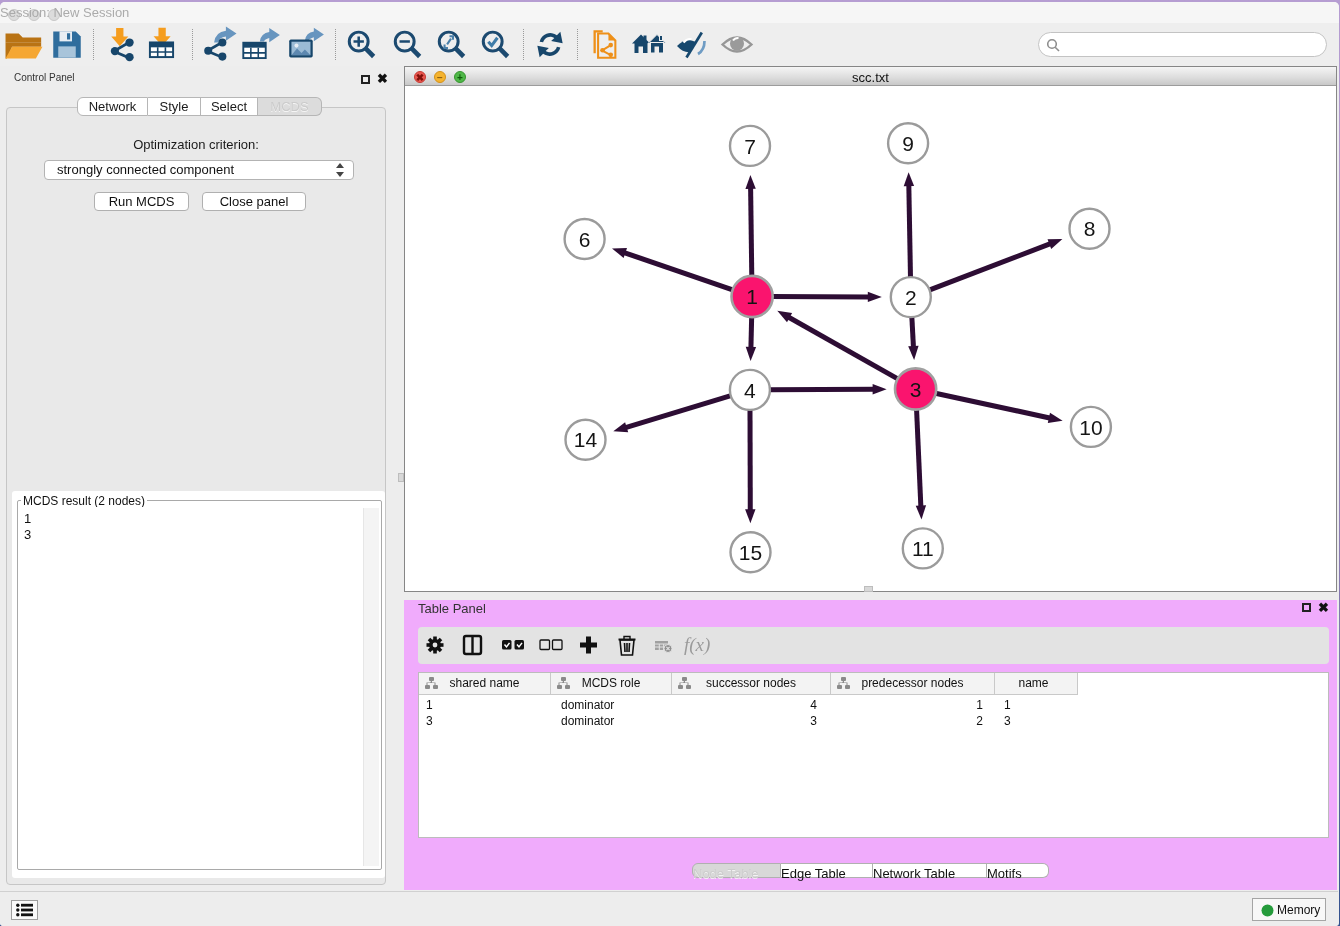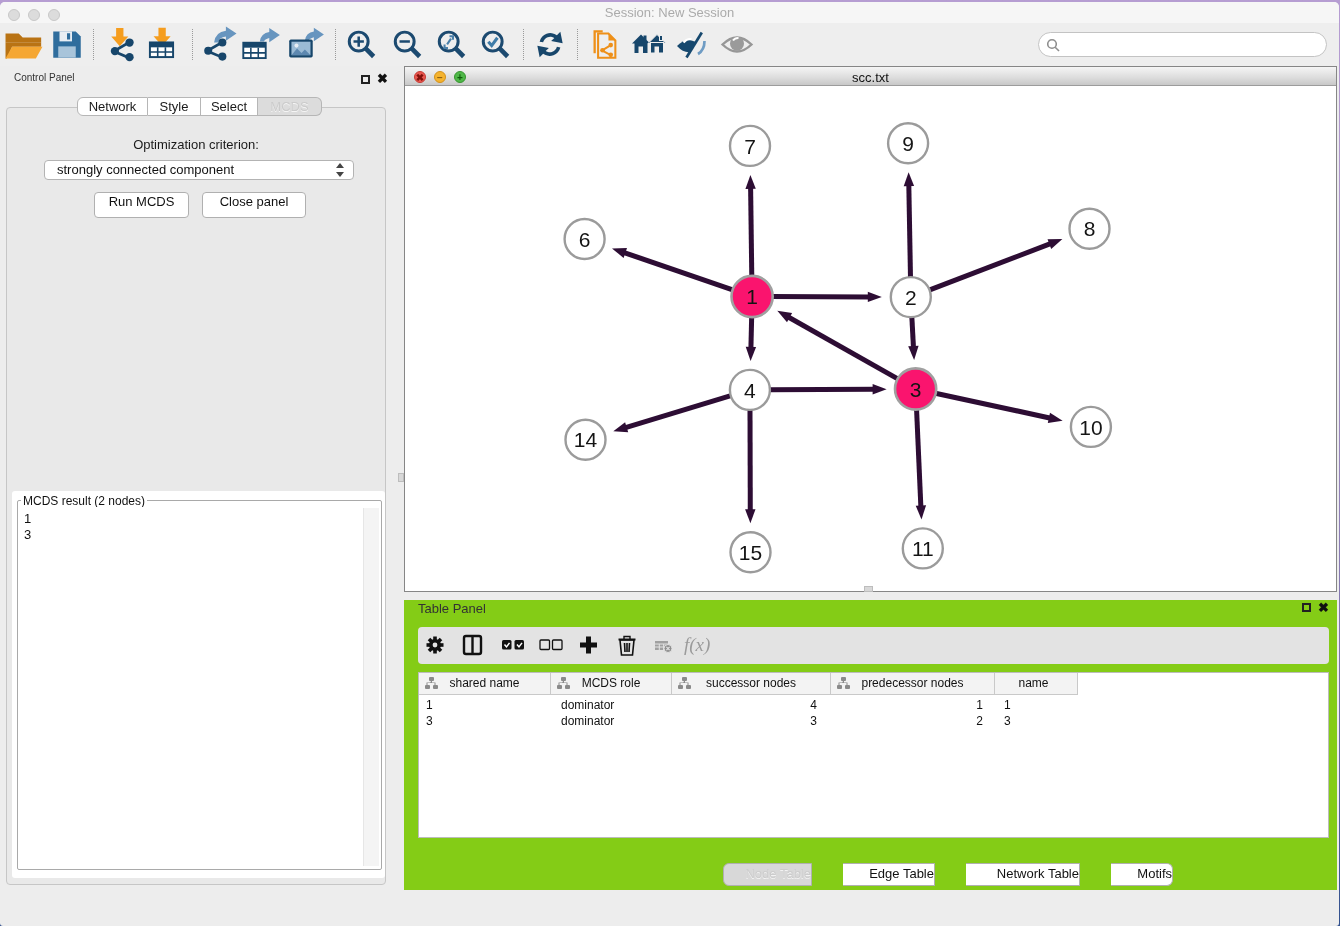--- a/index.html
+++ b/index.html
@@ -2,62 +2,62 @@
 <html><head>
 <meta charset="utf-8">
 <style>
 * { margin:0; padding:0; box-sizing:border-box; }
 html,body { width:1340px; height:926px; overflow:hidden; }
 body { font-family:"Liberation Sans", sans-serif; background:linear-gradient(#b69dd2 0%,#a78fc6 35%,#7d73ac 70%,#31508e 100%); position:relative; }
 #win { position:absolute; top:2px; left:0; right:1px; bottom:0; background:#ededed; border-radius:5px 5px 3px 3px; overflow:hidden; }
 
 #titlebar { position:absolute; top:0; left:0; right:0; height:22px; background:#f6f6f6; border-bottom:1px solid #d3d3d3; }
 .tl { position:absolute; top:7px; width:12px; height:12px; border-radius:50%; background:#dcdcdc; border:1px solid #c8c8c8; }
-#title { position:absolute; top:3px; left:0; right:0; text-align:center; font-size:13px; color:#ababab; }
+#title { position:absolute; top:3px; left:0; right:0; text-align:left; font-size:13px; color:#ababab; }
 
 #toolbar { position:absolute; top:21px; left:0; right:0; height:43px; background:#eeeeee; }
 .sep { position:absolute; top:6px; height:31px; width:0; border-left:1px dotted #9a9a9a; }
 #search { position:absolute; left:1038px; top:9px; width:289px; height:25px; background:#fff; border:1px solid #c3c3c3; border-radius:13px; }
 
 #cpanel { position:absolute; left:0; top:64px; width:392px; bottom:36px; background:#ededed; }
 #cp-title { position:absolute; left:14px; top:6px; font-size:10px; color:#333; }
 .winbtn-float { position:absolute; width:9px; height:9px; border:2px solid #222; }
 .winbtn-x { position:absolute; font-size:13px; font-weight:bold; color:#111; line-height:10px; }
 #cp-body { position:absolute; left:6px; top:41px; width:380px; height:778px; background:#e9e9e9; border:1px solid #c6c6c6; border-radius:4px; }
 #tabs { position:absolute; left:77px; top:31px; height:19px; display:flex; }
 .tab { height:19px; font-size:13px; color:#1a1a1a; background:#fff; border:1px solid #b6b6b6; border-left:none; text-align:center; line-height:18px; }
 .tab.first { border-left:1px solid #b6b6b6; border-radius:6px 0 0 6px; }
 .tab.sel { background:#dcdcdc; color:#cbcbcb; text-shadow:0 1px 0 #f5f5f5; border-radius:0 6px 6px 0; }
 #optlabel { position:absolute; left:0; top:71px; width:392px; text-align:center; font-size:13px; color:#1a1a1a; }
 #combo { position:absolute; left:44px; top:94px; width:310px; height:20px; background:#fff; border:1px solid #b3b3b3; border-radius:4px; font-size:13px; color:#111; line-height:18px; padding-left:12px; }
-.btn { position:absolute; height:26px; background:#fff; border:1px solid #b0b0b0; border-radius:4px; font-size:13px; color:#111; text-align:center; line-height:17px; }
+.btn { position:absolute; height:19px; background:#fff; border:1px solid #b0b0b0; border-radius:4px; font-size:13px; color:#111; text-align:center; line-height:17px; }
 #resultpane { position:absolute; left:12px; top:425px; width:373px; height:387px; background:#fff; border-radius:3px; }
 #fieldset { position:absolute; left:17px; top:434px; width:365px; height:370px; border:1px solid #a9a9a9; border-radius:2px; }
 #legend { position:absolute; left:21px; top:428px; background:#fff; font-size:12px; color:#111; padding:0 2px; }
 #textarea { position:absolute; left:19px; top:441px; width:361px; height:361px; background:#fff; font-size:13px; color:#111; line-height:16px; padding:4px 0 0 5px; }
 #scrolltrack { position:absolute; left:363px; top:442px; width:16px; height:358px; background:#f4f4f4; border-left:1px solid #e6e6e6; }
 
 #vsplit-grip { position:absolute; left:398px; top:471px; width:6px; height:9px; background:#d8d8d8; border:1px solid #bdbdbd; }
 #hsplit-grip { position:absolute; left:864px; top:584px; width:9px; height:6px; background:#d8d8d8; border:1px solid #bdbdbd; }
 
 #netframe { position:absolute; left:404px; top:64px; right:2px; height:526px; border:1px solid #868686; background:#fff; }
 #nettitle { position:absolute; left:0; top:0; right:0; height:19px; background:linear-gradient(#f5f5f5,#dcdcdc 60%,#c8c8c8); border-bottom:1px solid #9c9c9c; }
 #nettitle .t { position:absolute; top:2.5px; left:0; right:0; text-align:center; font-size:13px; color:#111; }
 .mac { position:absolute; top:3.5px; width:12px; height:12px; border-radius:50%; font-size:10px; font-weight:bold; text-align:center; line-height:12px; }
 #canvas { position:absolute; left:0; top:20px; right:0; bottom:0; background:#fff; }
 
-#tpanel { position:absolute; left:404px; top:598px; right:2px; bottom:36px; background:#84cc16; }
+#tpanel { position:absolute; left:404px; top:598px; right:2px; bottom:36px; background:#f0abfc; }
 #tp-title { position:absolute; left:14px; top:1px; font-size:13px; color:#333; }
 #tp-toolbar { position:absolute; left:14px; top:27px; right:8px; height:37px; background:#e3e3e3; border-radius:4px; }
 #tablebox { position:absolute; left:14px; top:72px; right:8px; height:166px; background:#fff; border:1px solid #bcbcbc; font-size:12px; color:#111; }
 .th { position:absolute; top:0; height:21px; background:#f3f3f3; border-right:1px solid #c9c9c9; text-align:center; font-size:12px; color:#111; line-height:21px; }
 #thead-line { position:absolute; left:0; top:21px; width:659px; height:1px; background:#c9c9c9; }
 .cell { position:absolute; font-size:12px; color:#111; }
 #bottomtabs { position:absolute; left:288px; top:263px; height:21px; display:flex; }
-.btab { height:23px; font-size:13px; background:#fff; border:1px solid #b0b0b0; border-left:none; color:#111; text-align:right; line-height:20px;margin-left:31px; }
+.btab { height:15px; font-size:13px; background:#fff; border:1px solid #b0b0b0; border-left:none; color:#111; text-align:left; line-height:20px; }
 .btab.first { border-left:1px solid #b0b0b0; border-radius:6px 0 0 6px; background:#d8d8d8; color:#ccc; text-shadow:0 1px 0 #f3f3f3; }
 .btab.last { border-radius:0 6px 6px 0; }
 
 #statusbar { position:absolute; left:0; right:1px; bottom:0; height:35px; background:#ededed; border-top:1px solid #d0d0d0; border-radius:0 0 3px 3px; }
 #listbtn { position:absolute; left:11px; top:8px; width:27px; height:20px; background:#fafafa; border:1px solid #9f9f9f; }
 #membtn { position:absolute; right:12px; top:6px; width:74px; height:23px; background:#f8f8f8; border:1px solid #a5a5a5; font-size:12px; color:#111; }
 </style>
 </head>
 <body>
 <div id="win">
@@ -437,13 +437,33 @@
       <div class="cell" style="left:585px; top:41px;">3</div>
     </div>
     <div id="bottomtabs">
       <div class="btab first" style="width:89px;">Node Table</div>
       <div class="btab" style="width:92px;">Edge Table</div>
       <div class="btab" style="width:114px;">Network Table</div>
       <div class="btab last" style="width:62px;">Motifs</div>
     </div>
   </div>
 
+  <div id="statusbar">
+    <div id="listbtn">
+      <svg width="17" height="14" viewBox="0 0 17 14" style="position:absolute;left:4px;top:2px;">
+        <g fill="#111">
+          <circle cx="1.8" cy="2.2" r="1.7"></circle>
+            <rect x="5" y="0.8" width="12" height="2.8"></rect>
+          <circle cx="1.8" cy="7" r="1.7"></circle>
+            <rect x="5" y="5.6" width="12" height="2.8"></rect>
+          <circle cx="1.8" cy="11.8" r="1.7"></circle>
+            <rect x="5" y="10.4" width="12" height="2.8"></rect>
+        </g>
+      </svg>
+    </div>
+    <div id="membtn">
+      <svg width="13" height="13" viewBox="0 0 13 13" style="position:absolute;left:8px;top:5px;">
+          <circle cx="6.5" cy="6.5" r="6" fill="#259b3b"></circle>
+        </svg>
+      <span style="position:absolute;left:24px;top:4px;">Memory</span>
+    </div>
+  </div>
 </div>
 
 </body></html>

